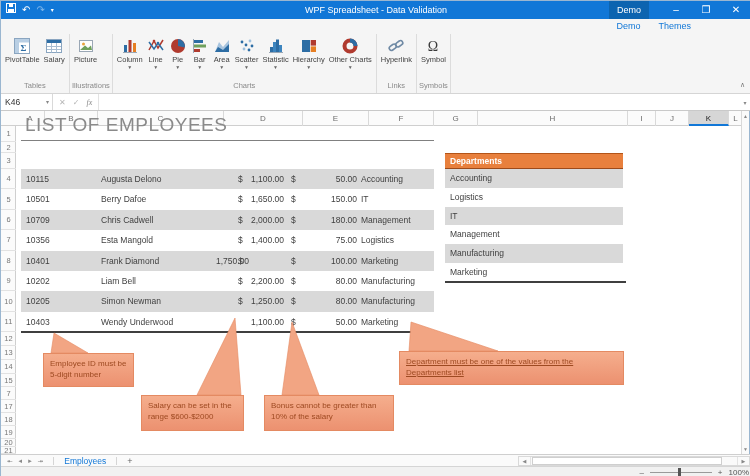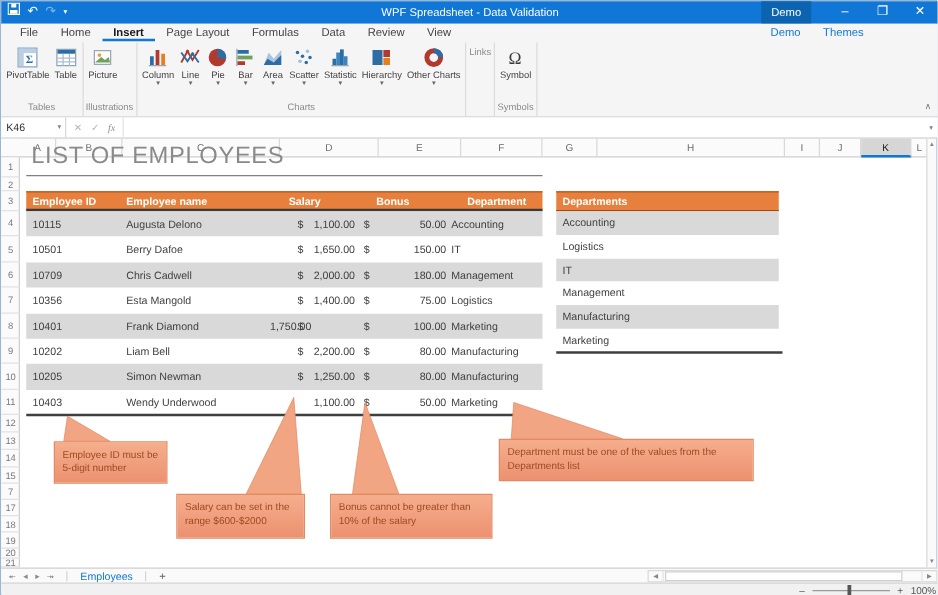--- a/index.html
+++ b/index.html
@@ -114,30 +114,20 @@
     <div class="win-title">WPF Spreadsheet - Data Validation</div>
     <div class="demo-badge">Demo</div>
     <div class="winbtns">
       <div class="winbtn">–</div>
       <div class="winbtn">❐</div>
       <div class="winbtn">✕</div>
     </div>
   </div>
 
   <div class="ribbon">
-    <div class="rtabs" id="ribbon-tabs">
-        <div class="rtab">File</div>
-        <div class="rtab">Home</div>
-        <div class="rtab active">Insert</div>
-        <div class="rtab">Page Layout</div>
-        <div class="rtab">Formulas</div>
-        <div class="rtab">Data</div>
-        <div class="rtab">Review</div>
-        <div class="rtab">View</div>
-      </div>
     <div class="rlinks" id="ribbon-links">
         <div class="rlink">Demo</div>
         <div class="rlink">Themes</div>
       </div>
     <div class="rbody" id="ribbon-body">
         <div class="rgroup">
           <div class="rbtns">
             <div class="rbtn">
               <div class="ric">
                 <svg width="18" height="18" viewBox="0 0 18 18">
@@ -153,21 +143,21 @@
               <div class="ric">
                 <svg width="18" height="18" viewBox="0 0 18 18">
                   <rect x="1.5" y="2.5" width="15" height="13" fill="#fff" stroke="#8aa5c0"></rect>
                   <rect x="2" y="3" width="14" height="3" fill="#2d6da4"></rect>
                   <line x1="2" y1="9.5" x2="16" y2="9.5" stroke="#a9bed2"></line>
                   <line x1="2" y1="12.5" x2="16" y2="12.5" stroke="#a9bed2"></line>
                   <line x1="6.5" y1="6" x2="6.5" y2="15.5" stroke="#a9bed2"></line>
                   <line x1="11.5" y1="6" x2="11.5" y2="15.5" stroke="#a9bed2"></line>
                 </svg>
               </div>
-              <div class="rlabel">Table</div>
+              <div class="rlabel">Salary</div>
             </div>
           </div>
           <div class="rgrouplabel">Tables</div>
         </div>
         <div class="rgroup">
           <div class="rbtns">
             <div class="rbtn">
               <div class="ric">
                 <svg width="18" height="18" viewBox="0 0 18 18">
                   <rect x="2.5" y="3.5" width="13" height="11" fill="#fdfdfd" stroke="#9aa7b5"></rect>
@@ -283,20 +273,33 @@
                   <path d="M9 3.5 A5.5 5.5 0 0 1 14.5 9" fill="none" stroke="#2d6da4" stroke-width="4"></path>
                 </svg>
               </div>
               <div class="rlabel">Other Charts</div>
               <div class="rarrow">▼</div>
             </div>
           </div>
           <div class="rgrouplabel">Charts</div>
         </div>
         <div class="rgroup">
+          <div class="rbtns">
+            <div class="rbtn">
+              <div class="ric">
+                <svg width="18" height="18" viewBox="0 0 18 18">
+                  <g stroke="#708aa5" stroke-width="1.6" fill="none">
+                    <rect x="2" y="8" width="7.5" height="4.5" rx="2.2" transform="rotate(-35 5.75 10.25)"></rect>
+                    <rect x="8.5" y="4.5" width="7.5" height="4.5" rx="2.2" transform="rotate(-35 12.25 6.75)"></rect>
+                  </g>
+                </svg>
+              </div>
+              <div class="rlabel">Hyperlink</div>
+            </div>
+          </div>
           <div class="rgrouplabel">Links</div>
         </div>
         <div class="rgroup">
           <div class="rbtns">
             <div class="rbtn">
               <div class="ric">
                 <svg width="18" height="18" viewBox="0 0 18 18">
                   <text x="9" y="14" font-size="14" fill="#3a3a3a" text-anchor="middle" font-family="Liberation Serif,serif">Ω</text>
                 </svg>
               </div>
@@ -359,27 +362,20 @@
       <div class="rhcell" style="position: absolute; top: 399px; height: 13px;">17</div>
       <div class="rhcell" style="position: absolute; top: 412px; height: 13px;">18</div>
       <div class="rhcell" style="position: absolute; top: 425px; height: 13px;">19</div>
       <div class="rhcell" style="position: absolute; top: 438px; height: 8px;">20</div>
       <div class="rhcell" style="position: absolute; top: 446px; height: 7px;">21</div>
     </div>
 
   <div class="sheet-title">LIST OF EMPLOYEES</div>
   <div class="title-rule"></div>
 
-  <div class="emp-header" id="emp-header">
-      <span style="left: 5px;">Employee ID</span>
-      <span style="left: 80px;">Employee name</span>
-      <span style="left: 210px;">Salary</span>
-      <span style="left: 280px;">Bonus</span>
-      <span style="right: 13px;">Department</span>
-    </div>
   <div id="emp-rows">
       <div class="emp-row alt" style="top: 168px; height: 20.4px;">
         <span style="left: 5px;">10115</span>
         <span style="left: 80px;">Augusta Delono</span>
         <span style="left: 217px;">$</span>
         <span style="left: 195px; width: 68px; text-align: right;">1,100.00</span>
         <span style="left: 270px;">$</span>
         <span style="left: 278px; width: 58px; text-align: right;">50.00</span>
         <span style="left: 340px;">Accounting</span>
       </div>
@@ -463,21 +459,21 @@
   <svg id="pointer-layer">
       <polygon points="53,332 87,352 50,352" fill="#f2a583" stroke="#e48a62" stroke-width="0.6"></polygon>
       <polygon points="234,317 240,394 196,394" fill="#f2a583" stroke="#e48a62" stroke-width="0.6"></polygon>
       <polygon points="291,321 318,394 281,394" fill="#f2a583" stroke="#e48a62" stroke-width="0.6"></polygon>
       <polygon points="410,321 497,350 408,350" fill="#f2a583" stroke="#e48a62" stroke-width="0.6"></polygon>
     </svg>
   <div id="callouts">
       <div class="callout" style="left: 42px; top: 352px; width: 91px; min-height: 31px;">Employee ID must be 5-digit number</div>
       <div class="callout" style="left: 140px; top: 394px; width: 103px; min-height: 36px;">Salary can be set in the range $600-$2000</div>
       <div class="callout" style="left: 263px; top: 394px; width: 130px; min-height: 36px;">Bonus cannot be greater than 10% of the salary</div>
-      <div class="callout" style="left: 398px; top: 350px; width: 204px; min-height: 30px;">Department must be one of the values from the Departments list</div>
+      <div class="callout" style="left: 398px; top: 350px; width: 225px; min-height: 30px; text-decoration: underline;">Department must be one of the values from the Departments list</div>
     </div>
 
   <div class="vscroll">
     <div class="arr" style="top:2px">▲</div>
     <div class="arr" style="bottom:2px">▼</div>
   </div>
 
   <div class="tabbar">
     <div class="navbtns">
       <span>⯬</span>

